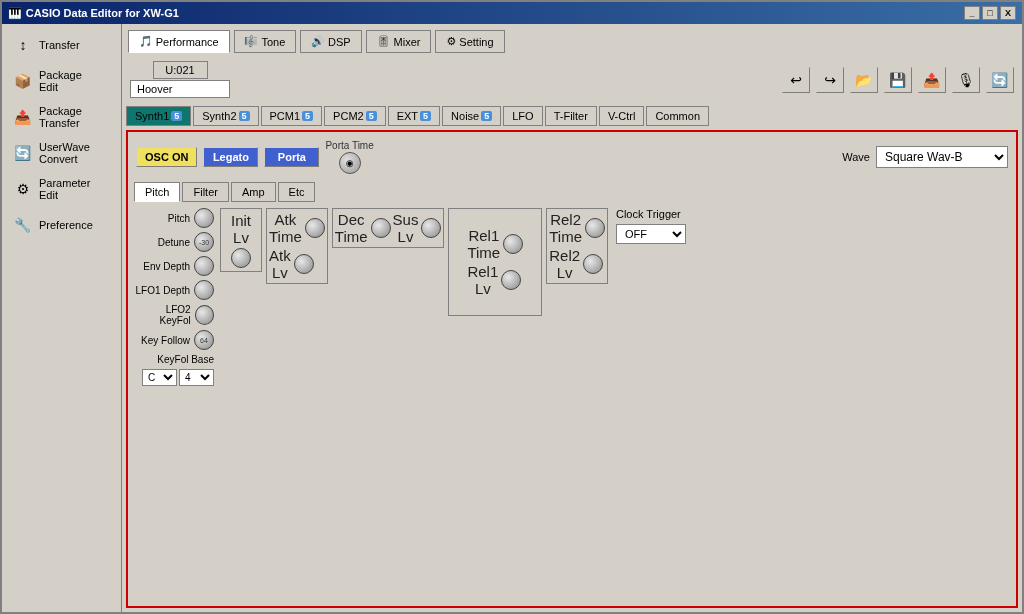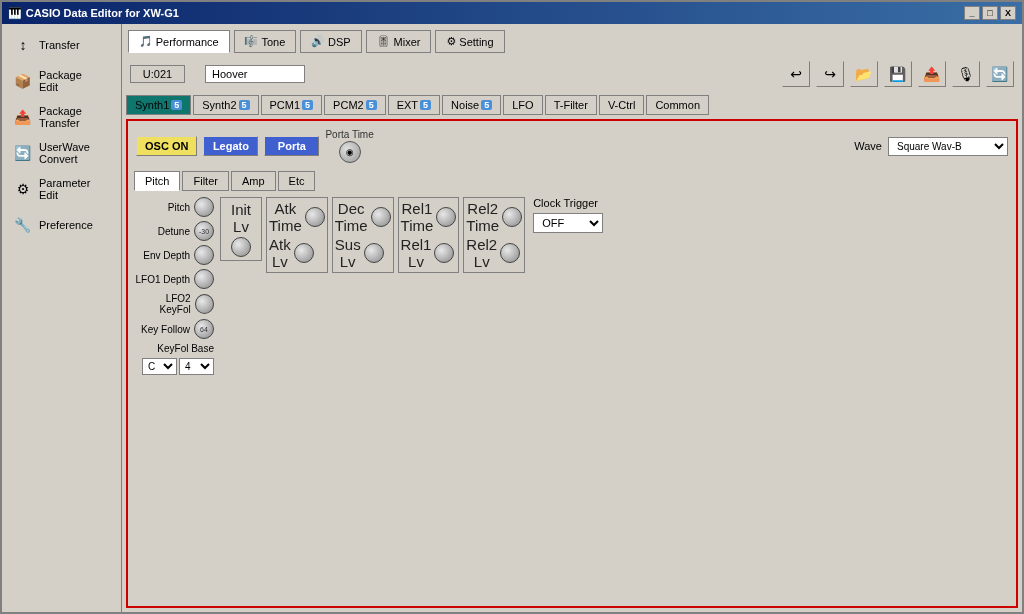--- a/index.html
+++ b/index.html
@@ -141,21 +141,22 @@
       display: flex;
       align-items: center;
       gap: 6px;
       margin-bottom: 6px;
       padding: 2px 4px;
     }
 
     .preset-display {
       display: flex;
       align-items: center;
-      gap: 20px;
+      gap: 1px;
+      flex-direction: column;
     }
 
     .preset-id {
       border: 1px solid #808080;
       background: #d4d0c8;
       padding: 2px 6px;
       font-size: 11px;
       width: 55px;
       text-align: center;
     }
@@ -264,22 +265,22 @@
       font-size: 9px;
       cursor: pointer;
     }
 
     .wave-label { font-size: 11px; margin-left: auto; }
 
     .wave-select {
       border: 1px solid #808080;
       background: white;
       padding: 2px 4px;
-      font-size: 10px;
-      width: 120px;
+      font-size: 12px;
+      width: 132px;
     }
 
     
     .inner-tabs {
       display: flex;
       gap: 2px;
     }
 
     .inner-tab {
       padding: 3px 10px;
@@ -630,32 +631,32 @@
                 <div style="display:flex;align-items:center;gap:3px;">
                   <span class="env-ctrl-label">Atk<br>Time</span>
                   <div class="knob"></div>
                 </div>
                 <div style="display:flex;align-items:center;gap:3px;">
                   <span class="env-ctrl-label">Atk<br>Lv</span>
                   <div class="knob"></div>
                 </div>
               </div>
 
-              <div style="border:1px solid #808080;padding:2px;display:flex;flex-direction:column;gap:2px;">
+              <div style="border:1px solid #808080;padding:2px;display:flex;gap:2px;">
                 <div style="display:flex;align-items:center;gap:3px;">
                   <span class="env-ctrl-label">Dec<br>Time</span>
                   <div class="knob"></div>
                 </div>
                 <div style="display:flex;align-items:center;gap:3px;">
                   <span class="env-ctrl-label">Sus<br>Lv</span>
                   <div class="knob"></div>
                 </div>
               </div>
 
-              <div style="border:1px solid #808080;padding:2px;display:flex;flex-direction:column;gap:2px;">
+              <div style="border:1px solid #808080;padding:18px;display:flex;flex-direction:column;gap:2px;">
                 <div style="display:flex;align-items:center;gap:3px;">
                   <span class="env-ctrl-label">Rel1<br>Time</span>
                   <div class="knob"></div>
                 </div>
                 <div style="display:flex;align-items:center;gap:3px;">
                   <span class="env-ctrl-label">Rel1<br>Lv</span>
                   <div class="knob"></div>
                 </div>
               </div>
 

